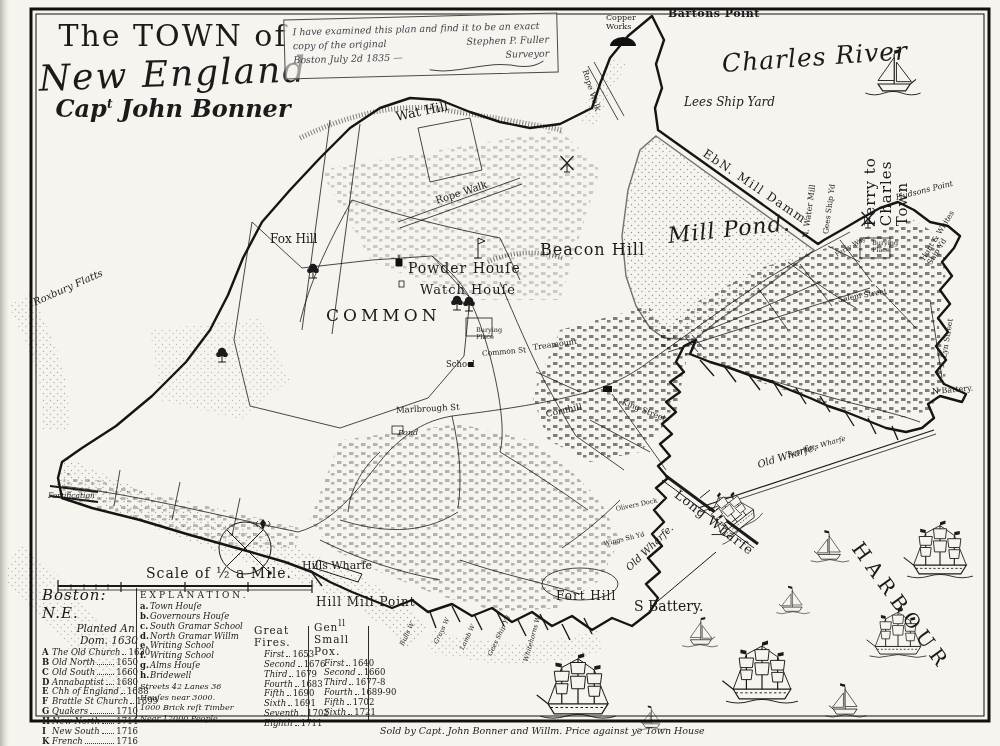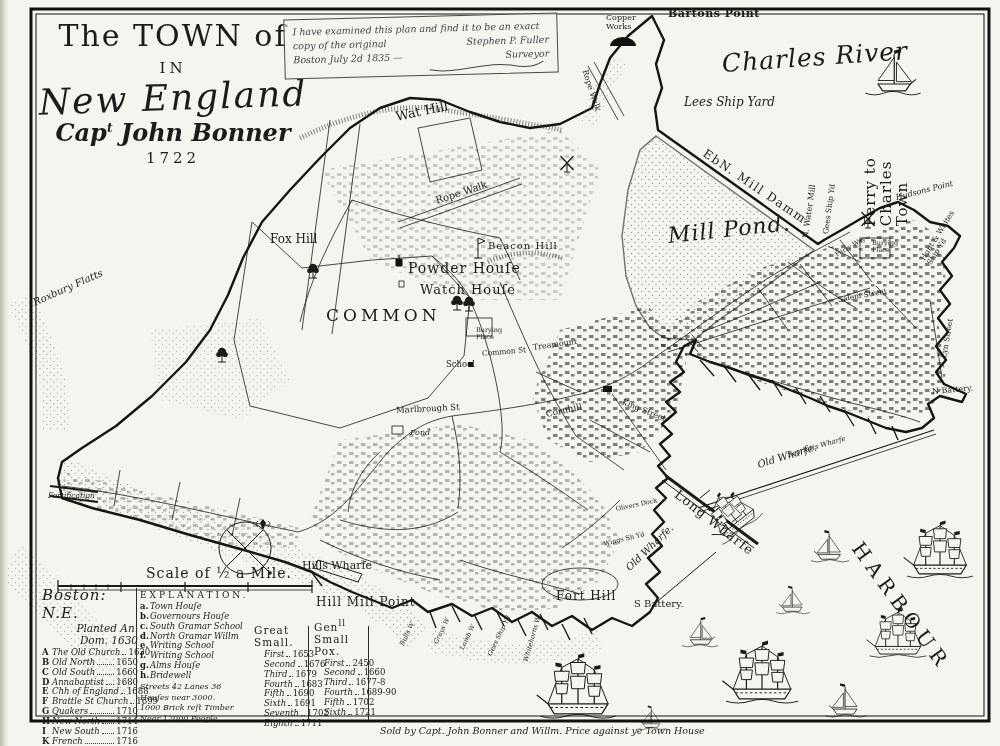--- a/index.html
+++ b/index.html
@@ -204,24 +204,22 @@
       </g>
 
     <g fill="none" stroke="#111">
       <rect x="31" y="9" width="958" height="712" stroke-width="3"></rect>
       <rect x="36" y="14" width="948" height="702" stroke-width="1"></rect>
     </g>
   </svg>
 
   <div id="title-block">
     <div class="t1">The TOWN of</div>
-    <div class="t3">IN</div>
     <div class="t4">New England</div>
     <div class="t6"><span>Cap</span><sup>t</sup><span> John Bonner</span></div>
-    <div class="t7">1722</div>
   </div>
 
   <div id="certificate">
     <div>I have examined this plan and find it to be an exact</div>
     <div class="crow">
       <span>copy of the original</span>
       <span>Stephen P. Fuller</span>
     </div>
     <div class="crow">
       <span>Boston July 2d 1835 —</span>
@@ -241,46 +239,46 @@
       <div class="map-label tiny-i" style="left: 684px; top: 96px; font-size: 12px;">Lees Ship Yard</div>
       <div class="map-label tiny" style="left: 584px; top: 66px; font-size: 8px; transform: rotate(72deg);">Rope Walk</div>
       <div class="map-label plain" style="left: 704px; top: 146px; font-size: 12px; letter-spacing: 1.5px; transform: rotate(34deg);">EbN. Mill Damm</div>
       <div class="map-label script" style="left: 668px; top: 224px; font-size: 22px; letter-spacing: 1px; transform: rotate(-6deg);">Mill Pond.</div>
       <div class="map-label tiny" style="left: 806px; top: 234px; font-size: 8px; transform: rotate(-82deg);">N. Water Mill</div>
       <div class="map-label tiny" style="left: 826px; top: 230px; font-size: 7.5px; transform: rotate(-82deg);">Gees Ship Yd</div>
       <div class="map-label tiny-i" style="left: 896px; top: 194px; font-size: 8px; transform: rotate(-14deg);">Hudsons Point</div>
       <div class="map-label tiny" style="left: 926px; top: 254px; font-size: 7.5px; transform: rotate(-58deg);">Hunt &amp; Whites Ship Yd</div>
       <div class="map-label plain" style="left: 396px; top: 110px; font-size: 13px; transform: rotate(-12deg);">Wat Hill</div>
       <div class="map-label plain" style="left: 270px; top: 233px; font-size: 12px;">Fox Hill</div>
-      <div class="map-label plain" style="left: 488px; top: 241px; font-size: 10px; letter-spacing: 1px;">Beacon Hill</div>
+      <div class="map-label plain" style="left: 540px; top: 241px; font-size: 16px; letter-spacing: 1px;">Beacon Hill</div>
       <div class="map-label plain" style="left: 408px; top: 261px; font-size: 14px; letter-spacing: 1px;">Powder Houſe</div>
       <div class="map-label plain" style="left: 420px; top: 283px; font-size: 13px; letter-spacing: 1px;">Watch Houſe</div>
       <div class="map-label caps" style="left: 326px; top: 306px; font-size: 17px; letter-spacing: 4px;">COMMON</div>
       <div class="map-label tiny" style="left: 476px; top: 327px; font-size: 6.5px;">Burying
 Place</div>
       <div class="map-label tiny" style="left: 482px; top: 350px; font-size: 7.5px; transform: rotate(-5deg);">Common St</div>
       <div class="map-label tiny" style="left: 533px; top: 344px; font-size: 8px; transform: rotate(-8deg);">Treamount</div>
       <div class="map-label tiny" style="left: 446px; top: 360px; font-size: 8.5px;">School</div>
       <div class="map-label tiny" style="left: 396px; top: 406px; font-size: 8.5px; transform: rotate(-3deg);">Marlbrough St</div>
       <div class="map-label tiny" style="left: 546px; top: 410px; font-size: 9px; transform: rotate(-12deg);">Cornhill</div>
       <div class="map-label tiny" style="left: 622px; top: 398px; font-size: 8px; transform: rotate(22deg);">King Street</div>
-      <div class="map-label tiny-i" style="left: 410px; top: 429px; font-size: 8px;">Pond</div>
+      <div class="map-label tiny-i" style="left: 398px; top: 429px; font-size: 8px;">Pond</div>
       <div class="map-label tiny" style="left: 838px; top: 296px; font-size: 7.5px; transform: rotate(-10deg);">Salem Street</div>
       <div class="map-label tiny" style="left: 944px; top: 354px; font-size: 7.5px; transform: rotate(-80deg);">Lyn Street</div>
       <div class="map-label tiny" style="left: 872px; top: 240px; font-size: 6.5px;">Burying
 Place</div>
       <div class="map-label tiny" style="left: 932px; top: 388px; font-size: 8px; transform: rotate(-5deg);">N Battery.</div>
       <div class="map-label tiny-i" style="left: 788px; top: 452px; font-size: 7px; transform: rotate(-16deg);">Scarletts Wharfe</div>
       <div class="map-label plain-i" style="left: 758px; top: 460px; font-size: 10px; transform: rotate(-17deg);">Old Wharfe.</div>
       <div class="map-label plain" style="left: 676px; top: 486px; font-size: 13px; letter-spacing: 1px; transform: rotate(38deg);">Long Wharfe</div>
       <div class="map-label plain-i" style="left: 628px; top: 564px; font-size: 10px; transform: rotate(-44deg);">Old Wharfe.</div>
       <div class="map-label plain" style="left: 302px; top: 560px; font-size: 11px;">Hills Wharfe</div>
       <div class="map-label plain" style="left: 316px; top: 596px; font-size: 12px; letter-spacing: 1px;">Hill Mill Point</div>
       <div class="map-label plain" style="left: 556px; top: 590px; font-size: 12px; letter-spacing: 1px;">Fort Hill</div>
-      <div class="map-label tiny" style="left: 634px; top: 599px; font-size: 10px;">S Battery.</div>
+      <div class="map-label tiny" style="left: 634px; top: 599px; font-size: 14px;">S Battery.</div>
       <div class="map-label caps" style="left: 856px; top: 534px; font-size: 20px; letter-spacing: 6px; transform: rotate(54deg);">HARBOUR</div>
       <div class="map-label script-sm" style="left: 34px; top: 298px; font-size: 10px; transform: rotate(-24deg);">Roxbury Flatts</div>
       <div class="map-label tiny-i" style="left: 48px; top: 492px; font-size: 7.5px;">Fortification</div>
       <div class="map-label tiny" style="left: 616px; top: 506px; font-size: 6.5px; transform: rotate(-12deg);">Olivers Dock</div>
       <div class="map-label tiny" style="left: 604px; top: 541px; font-size: 6.5px; transform: rotate(-14deg);">Wings Sh Yd</div>
       <div class="map-label tiny-i" style="left: 402px; top: 642px; font-size: 6.5px; transform: rotate(-64deg);">Bulls W</div>
       <div class="map-label tiny-i" style="left: 436px; top: 640px; font-size: 6.5px; transform: rotate(-64deg);">Grays W</div>
       <div class="map-label tiny-i" style="left: 462px; top: 646px; font-size: 6.5px; transform: rotate(-64deg);">Lamb W</div>
       <div class="map-label tiny-i" style="left: 490px; top: 652px; font-size: 6.5px; transform: rotate(-64deg);">Gees Ship Yd</div>
       <div class="map-label tiny-i" style="left: 526px; top: 658px; font-size: 6.5px; transform: rotate(-74deg);">Whitehorns W</div>
@@ -394,21 +392,21 @@
       </div>
     <div id="legend-notes">
         <div class="lnote">Streets 42 Lanes 36</div>
         <div class="lnote">Houſes near 3000.</div>
         <div class="lnote">1000 Brick reſt Timber</div>
         <div class="lnote">Near 12000 People.</div>
       </div>
   </div>
 
   <div class="legend" id="fires">
-    <div class="tbl-title">Great Small.</div>
+    <div class="tbl-title">Great Fires.</div>
     <div id="fires-rows">
         <div class="lrow">
           <span class="k"></span>
           <span class="n">First</span>
           <span class="dots"></span>
           <span class="y">1653</span>
         </div>
         <div class="lrow">
           <span class="k"></span>
           <span class="n">Second</span>
@@ -455,21 +453,21 @@
   </div>
   <div class="vrule" style="left:308px;top:626px;height:94px;"></div>
 
   <div class="legend" id="pox">
     <div class="tbl-title"><span>Gen</span><sup>ll</sup> <span>Small Pox.</span></div>
     <div id="pox-rows">
         <div class="lrow">
           <span class="k"></span>
           <span class="n">First</span>
           <span class="dots"></span>
-          <span class="y">2450</span>
+          <span class="y">1640</span>
         </div>
         <div class="lrow">
           <span class="k"></span>
           <span class="n">Second</span>
           <span class="dots"></span>
           <span class="y">1660</span>
         </div>
         <div class="lrow">
           <span class="k"></span>
           <span class="n">Third</span>

